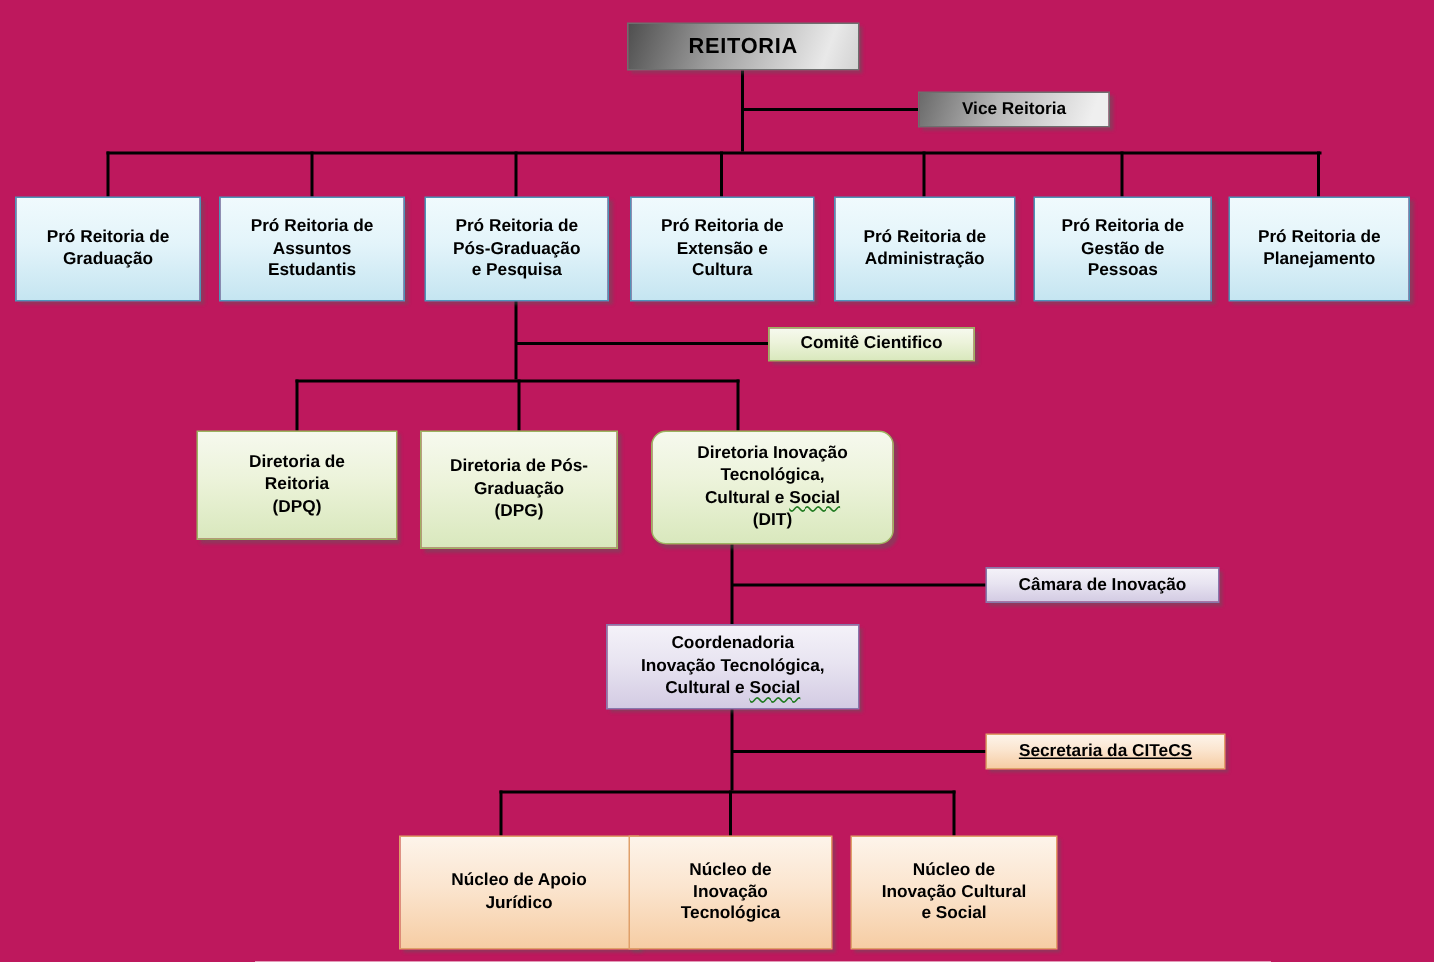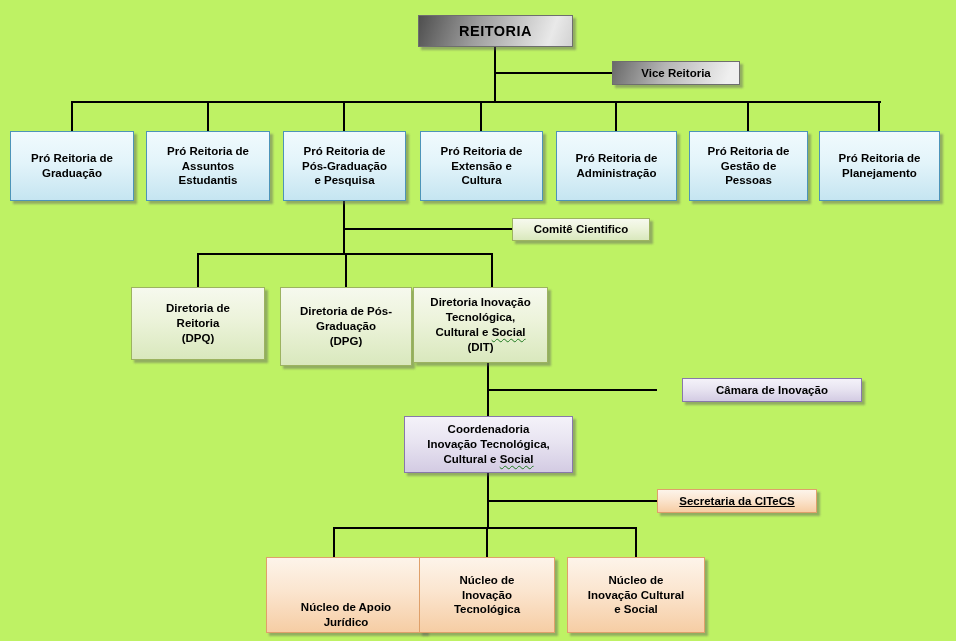--- a/index.html
+++ b/index.html
@@ -1,19 +1,19 @@
 <!DOCTYPE html>
 <html><head>
 <meta charset="utf-8">
 <style>
   html,body{margin:0;padding:0;background:#ffffff;}
   #canvas{
     position:relative;
     width:956px;height:641px;
-    background:#bef264;
+    background:#be185d;
     font-family:"Liberation Sans", sans-serif;
     overflow:hidden;
   }
   .node{
     position:absolute;
     display:flex;align-items:center;justify-content:center;
     text-align:center;
     font-weight:bold;
     color:#000;
     font-size:11.5px;
@@ -69,27 +69,27 @@
   #n-pr3{left:283px;top:131px;width:123px;height:70px;}
   #n-pr4{left:420px;top:131px;width:123px;height:70px;}
   #n-pr5{left:556px;top:131px;width:121px;height:70px;}
   #n-pr6{left:689px;top:131px;width:119px;height:70px;}
   #n-pr7{left:819px;top:131px;width:121px;height:70px;}
 
   #n-comite{left:512px;top:218px;width:138px;height:23px;text-align:center;}
 
   #n-dpq{left:131px;top:287px;width:134px;height:73px;}
   #n-dpg{left:280px;top:287px;width:132px;height:79px;}
-  #n-dit{left:413px;top:287px;width:135px;height:76px;}
-
-  #n-camara{left:657px;top:378px;width:180px;height:24px;margin-left:25px;}
+  #n-dit{left:434px;top:287px;width:162px;height:76px;border-radius:10px;}
+
+  #n-camara{left:657px;top:378px;width:156px;height:24px;}
   #n-coord{left:404px;top:416px;width:169px;height:57px;}
   #n-secretaria{left:657px;top:489px;width:160px;height:24px;text-decoration:underline;}
 
-  #n-nu1{left:266px;top:557px;width:160px;height:76px;align-items:flex-end;}
+  #n-nu1{left:266px;top:557px;width:160px;height:76px;}
   #n-nu2{left:419px;top:557px;width:136px;height:76px;}
   #n-nu3{left:567px;top:557px;width:138px;height:76px;}
 
   
   #ln-reitoria-trunk{left:494px;top:47px;height:54px;}
   #ln-vice{left:495px;top:72px;width:117px;}
   #ln-bus-top{left:71px;top:101px;width:810px;}
   #ln-d1{left:71px; top:101px;height:30px;}
   #ln-d2{left:207px;top:101px;height:30px;}
   #ln-d3{left:343px;top:101px;height:30px;}

